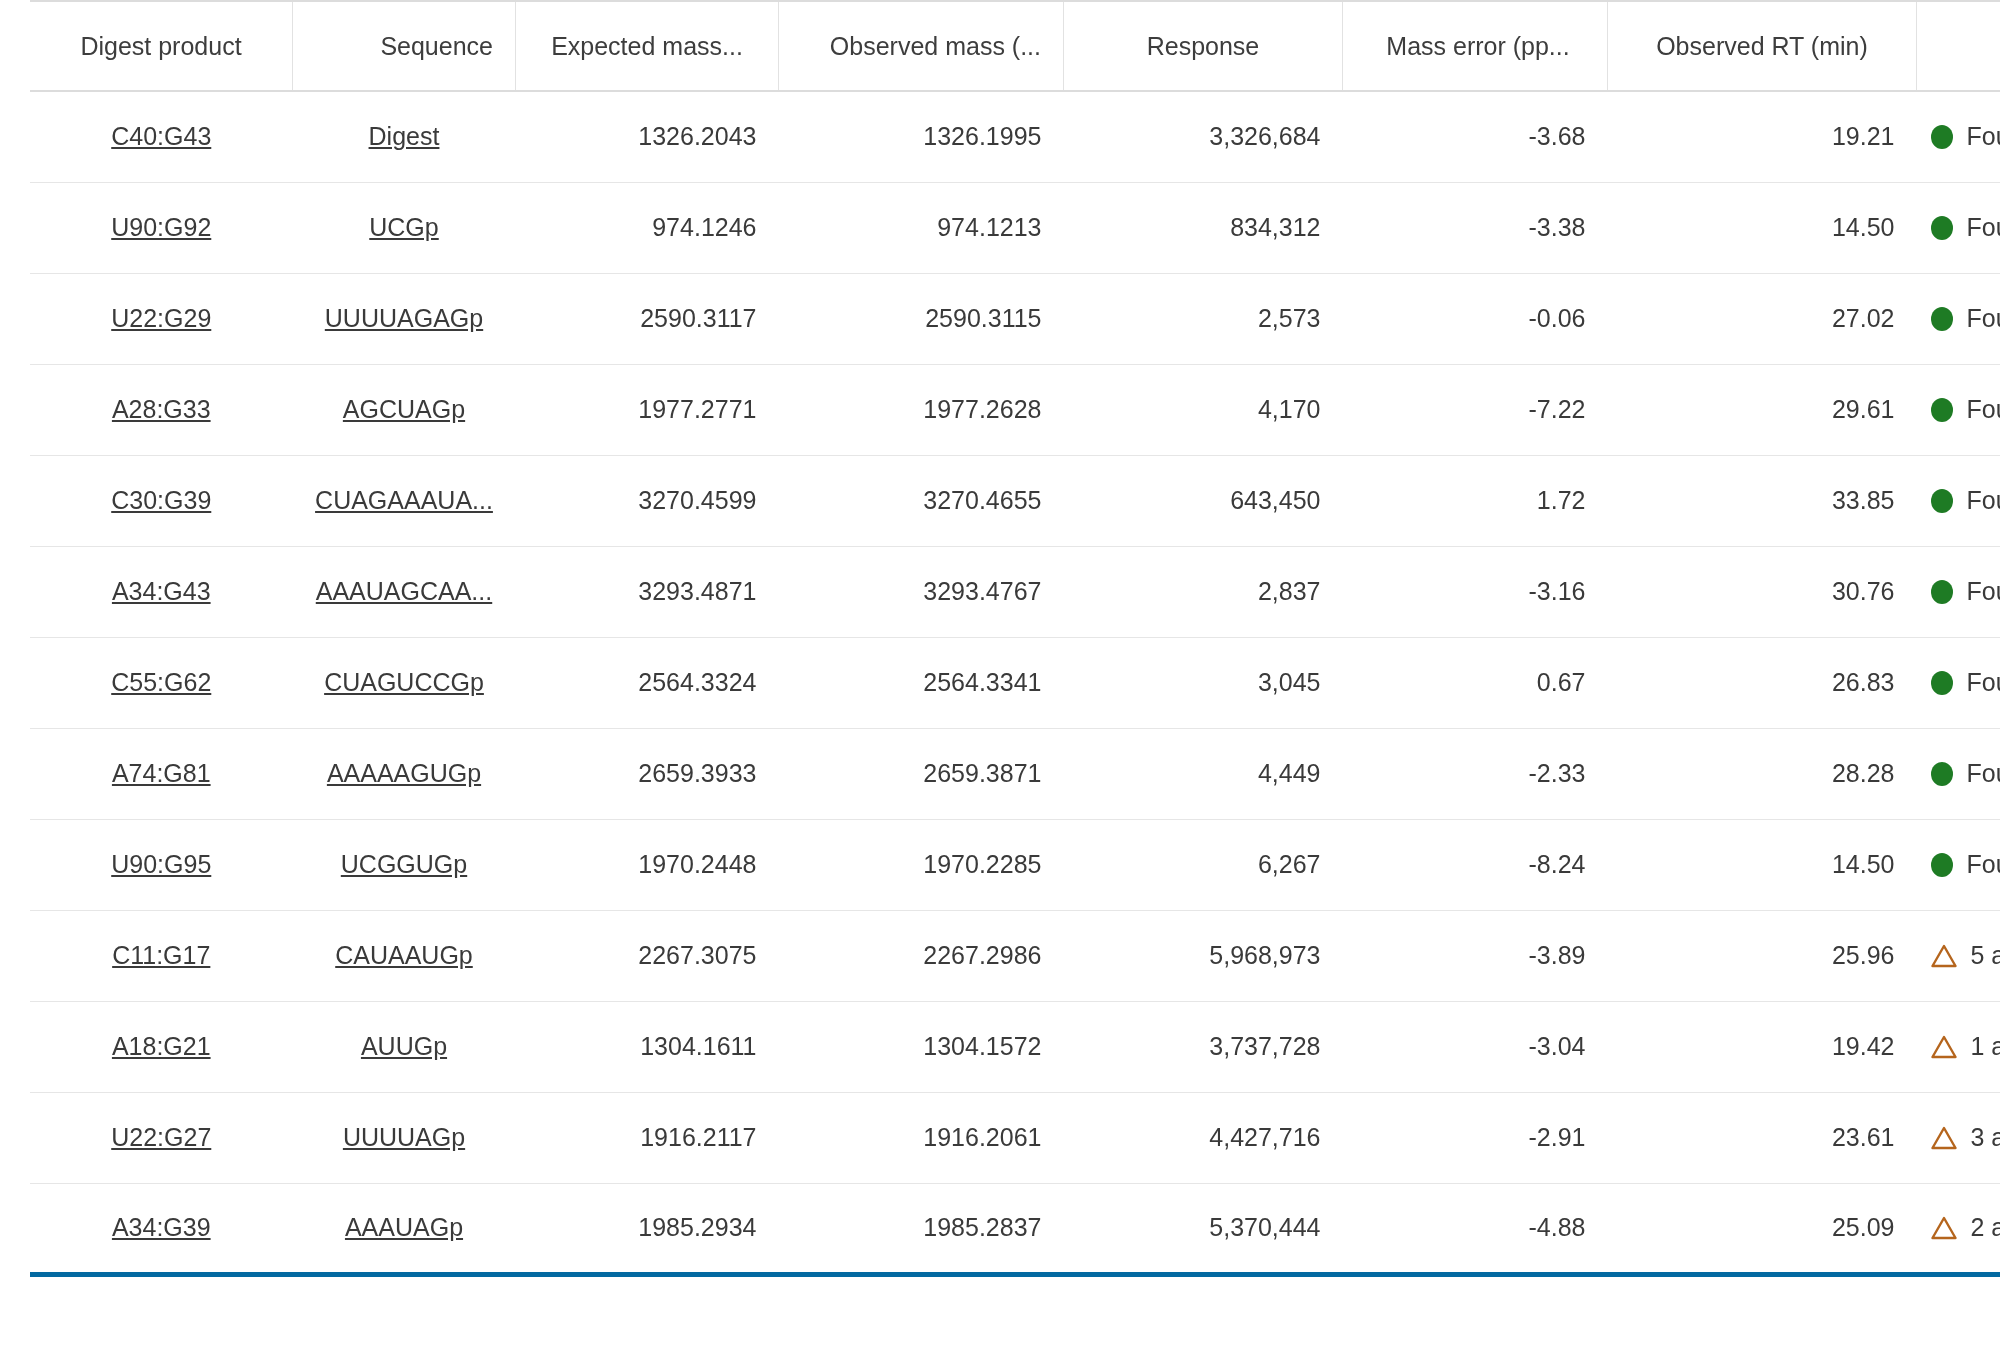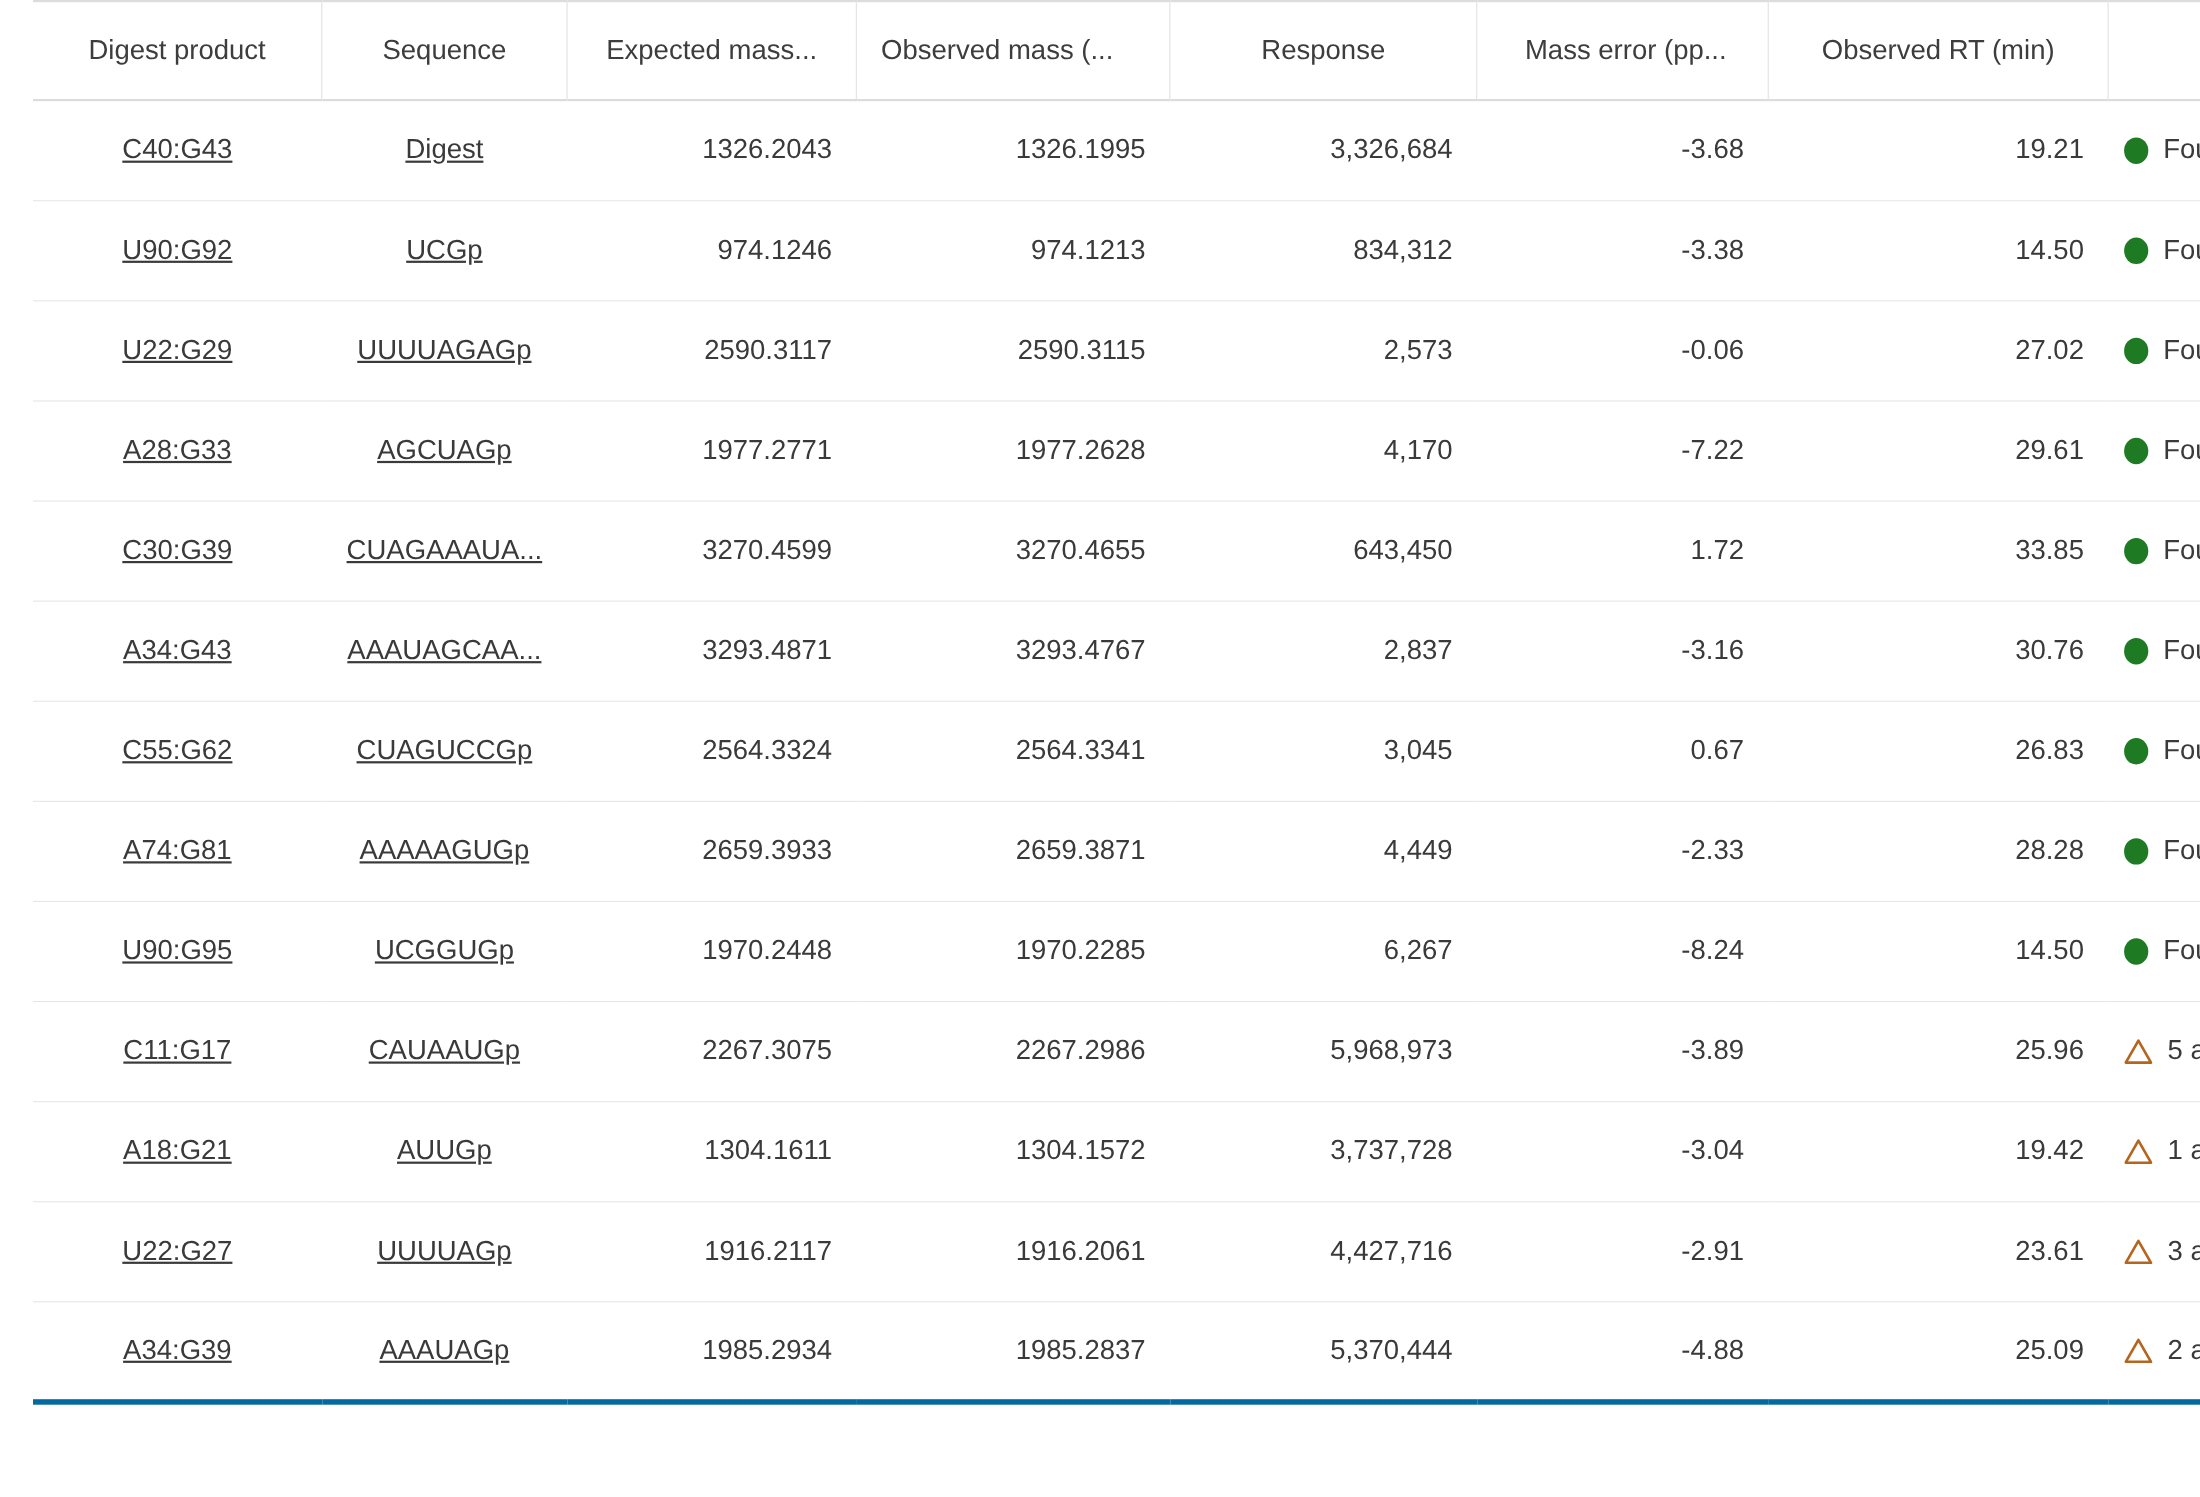--- a/index.html
+++ b/index.html
@@ -42,23 +42,23 @@
     padding: 0 22px;
     vertical-align: middle;
     border-bottom: 2px solid #dcdcdc;
     border-top: 2px solid #dcdcdc;
     border-right: 1px solid #e2e2e2;
     white-space: nowrap;
     overflow: hidden;
     background: #ffffff;
   }
   thead th.th-digest  { width: 218px; text-align: center; }
-  thead th.th-seq     { width: 178px; text-align: center; }
+  thead th.th-seq     { width: 178px; text-align: right; }
   thead th.th-exp     { width: 218px; text-align: center; }
-  thead th.th-obs     { width: 240px; text-align: left; }
+  thead th.th-obs     { width: 240px; text-align: right; }
   thead th.th-resp    { width: 234px; text-align: center; }
   thead th.th-err     { width: 214px; text-align: center; padding-left: 28px; }
   thead th.th-rt      { width: 264px; text-align: center; }
   thead th.th-details { width: 374px; text-align: right; border-right: none; padding-right: 14px; }
 
   
   tbody tr {
     height: 91px;
   }
   tbody td {

